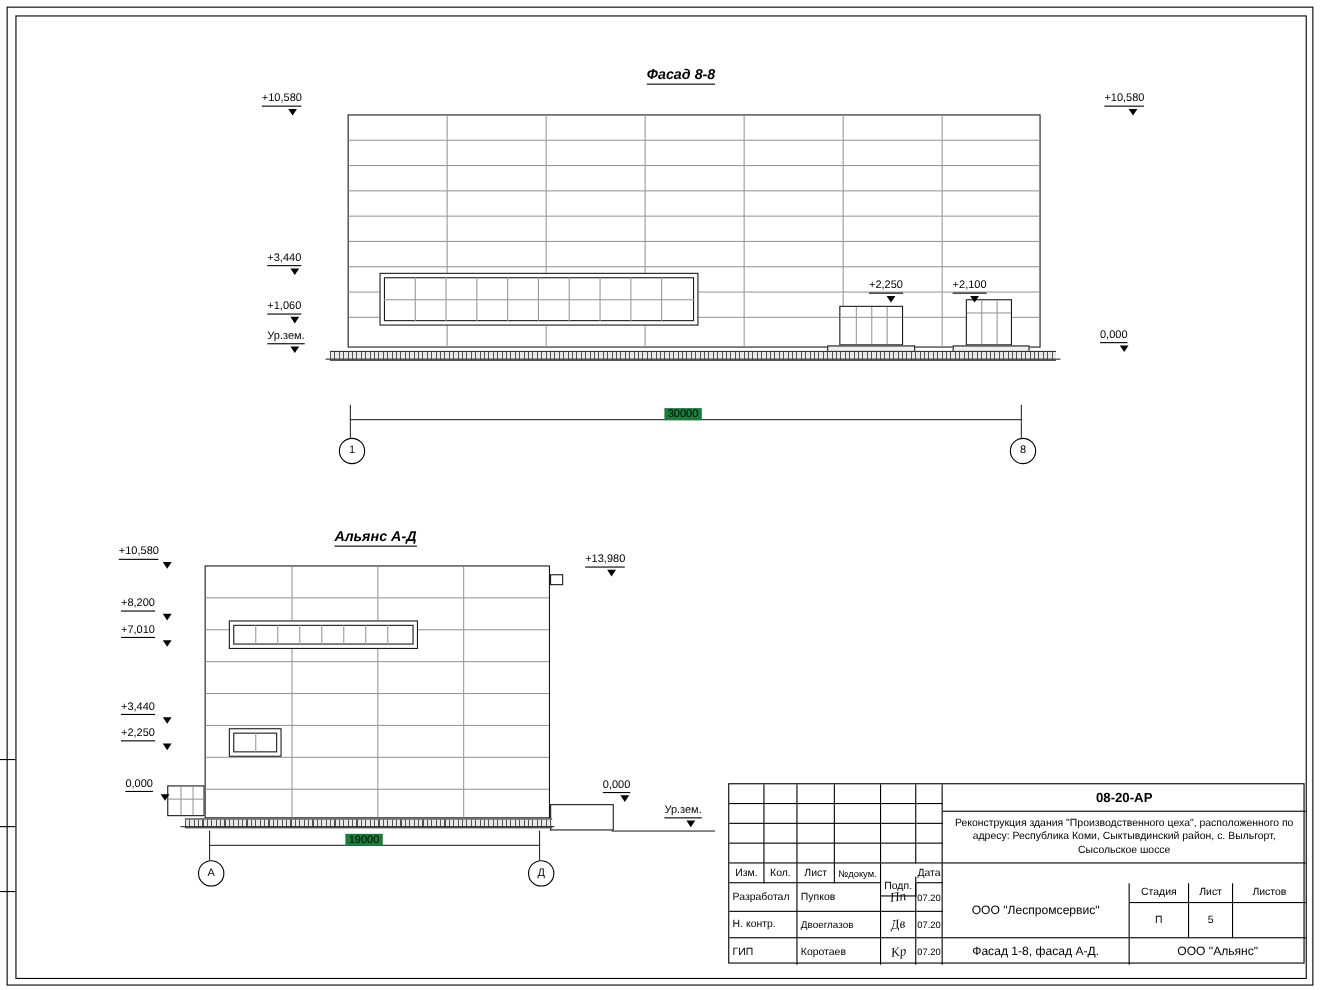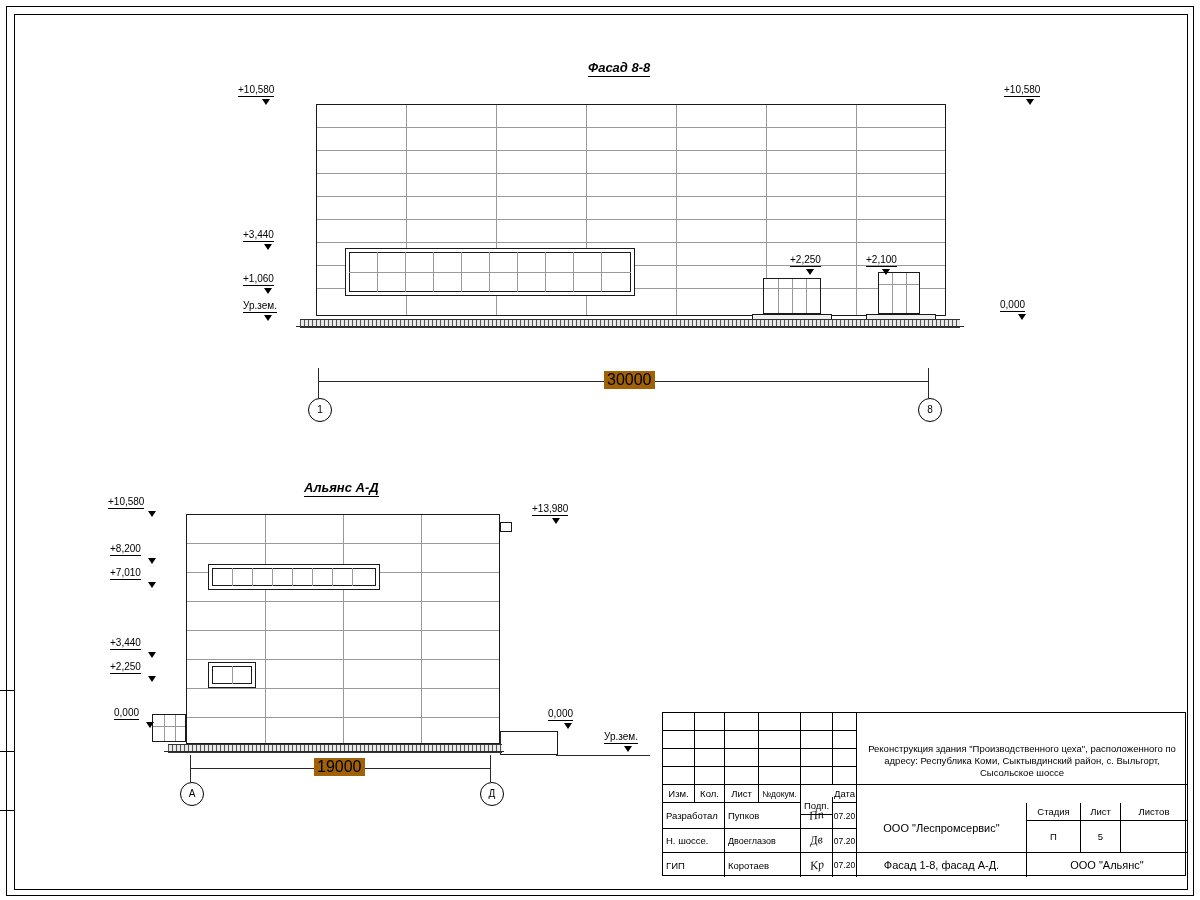--- a/index.html
+++ b/index.html
@@ -102,22 +102,22 @@
     position: absolute;
     width: 22px; height: 22px;
     border: 1px solid #000;
     border-radius: 50%;
     font-size: 10px;
     line-height: 21px;
     text-align: center;
   }
   .dim-label {
     position: absolute;
-    font-size: 16px;
-    background: #a16207;
+    font-size: 10px;
+    background: #15803d;
     padding: 0 3px;
     white-space: nowrap;
   }
 
   
   #stamp {
     position: absolute;
     left: 662px; top: 712px;
     width: 524px; height: 164px;
     border: 1px solid #000;
@@ -357,20 +357,21 @@
   <div class="circ" style="left:480px; top:782px;">Д</div>
 
   <div id="stamp">
 
     <div class="cell brd-r brd-b" style="left:0; top:0; width:32px; height:18px;"></div>
     <div class="cell brd-r brd-b" style="left:32px; top:0; width:30px; height:18px;"></div>
     <div class="cell brd-r brd-b" style="left:62px; top:0; width:34px; height:18px;"></div>
     <div class="cell brd-r brd-b" style="left:96px; top:0; width:42px; height:18px;"></div>
     <div class="cell brd-r brd-b" style="left:138px; top:0; width:32px; height:18px;"></div>
     <div class="cell brd-r brd-b" style="left:170px; top:0; width:24px; height:18px;"></div>
+    <div class="cell brd-b ctr" style="left:194px; top:0; width:330px; height:25px; font-weight:bold; font-size:12px;">08-20-АР</div>
 
     <div class="cell brd-r brd-b" style="left:0; top:18px; width:32px; height:18px;"></div>
     <div class="cell brd-r brd-b" style="left:32px; top:18px; width:30px; height:18px;"></div>
     <div class="cell brd-r brd-b" style="left:62px; top:18px; width:34px; height:18px;"></div>
     <div class="cell brd-r brd-b" style="left:96px; top:18px; width:42px; height:18px;"></div>
     <div class="cell brd-r brd-b" style="left:138px; top:18px; width:32px; height:18px;"></div>
     <div class="cell brd-r brd-b" style="left:170px; top:18px; width:24px; height:18px;"></div>
 
     <div class="cell brd-r brd-b" style="left:0; top:36px; width:32px; height:18px;"></div>
     <div class="cell brd-r brd-b" style="left:32px; top:36px; width:30px; height:18px;"></div>
@@ -395,21 +396,21 @@
     <div class="cell brd-r brd-b ctr" style="left:138px; top:84px; width:32px; height:18px;">Подп.</div>
     <div class="cell brd-r brd-b ctr" style="left:170px; top:72px; width:24px; height:18px;">Дата</div>
 
     <div class="cell brd-r brd-b" style="left:0; top:90px; width:62px; height:26px;">Разработал</div>
     <div class="cell brd-r brd-b" style="left:62px; top:90px; width:76px; height:26px;">Пупков</div>
     <div class="cell brd-r brd-b ctr" style="left:138px; top:90px; width:32px; height:26px;">
         <span class="sig">Пп</span>
       </div>
     <div class="cell brd-r brd-b ctr" style="left:170px; top:90px; width:24px; height:26px; font-size:8.5px;">07.20</div>
 
-    <div class="cell brd-r brd-b" style="left:0; top:116px; width:62px; height:24px;">Н. шоссе.</div>
+    <div class="cell brd-r brd-b" style="left:0; top:116px; width:62px; height:24px;">Н. контр.</div>
     <div class="cell brd-r brd-b" style="left:62px; top:116px; width:76px; height:24px; font-size:9px;">Двоеглазов</div>
     <div class="cell brd-r brd-b ctr" style="left:138px; top:116px; width:32px; height:24px;">
         <span class="sig">Дв</span>
       </div>
     <div class="cell brd-r brd-b ctr" style="left:170px; top:116px; width:24px; height:24px; font-size:8.5px;">07.20</div>
 
     <div class="cell brd-r" style="left:0; top:140px; width:62px; height:24px;">ГИП</div>
     <div class="cell brd-r" style="left:62px; top:140px; width:76px; height:24px;">Коротаев</div>
     <div class="cell brd-r ctr" style="left:138px; top:140px; width:32px; height:24px;">
         <span class="sig">Кр</span>

